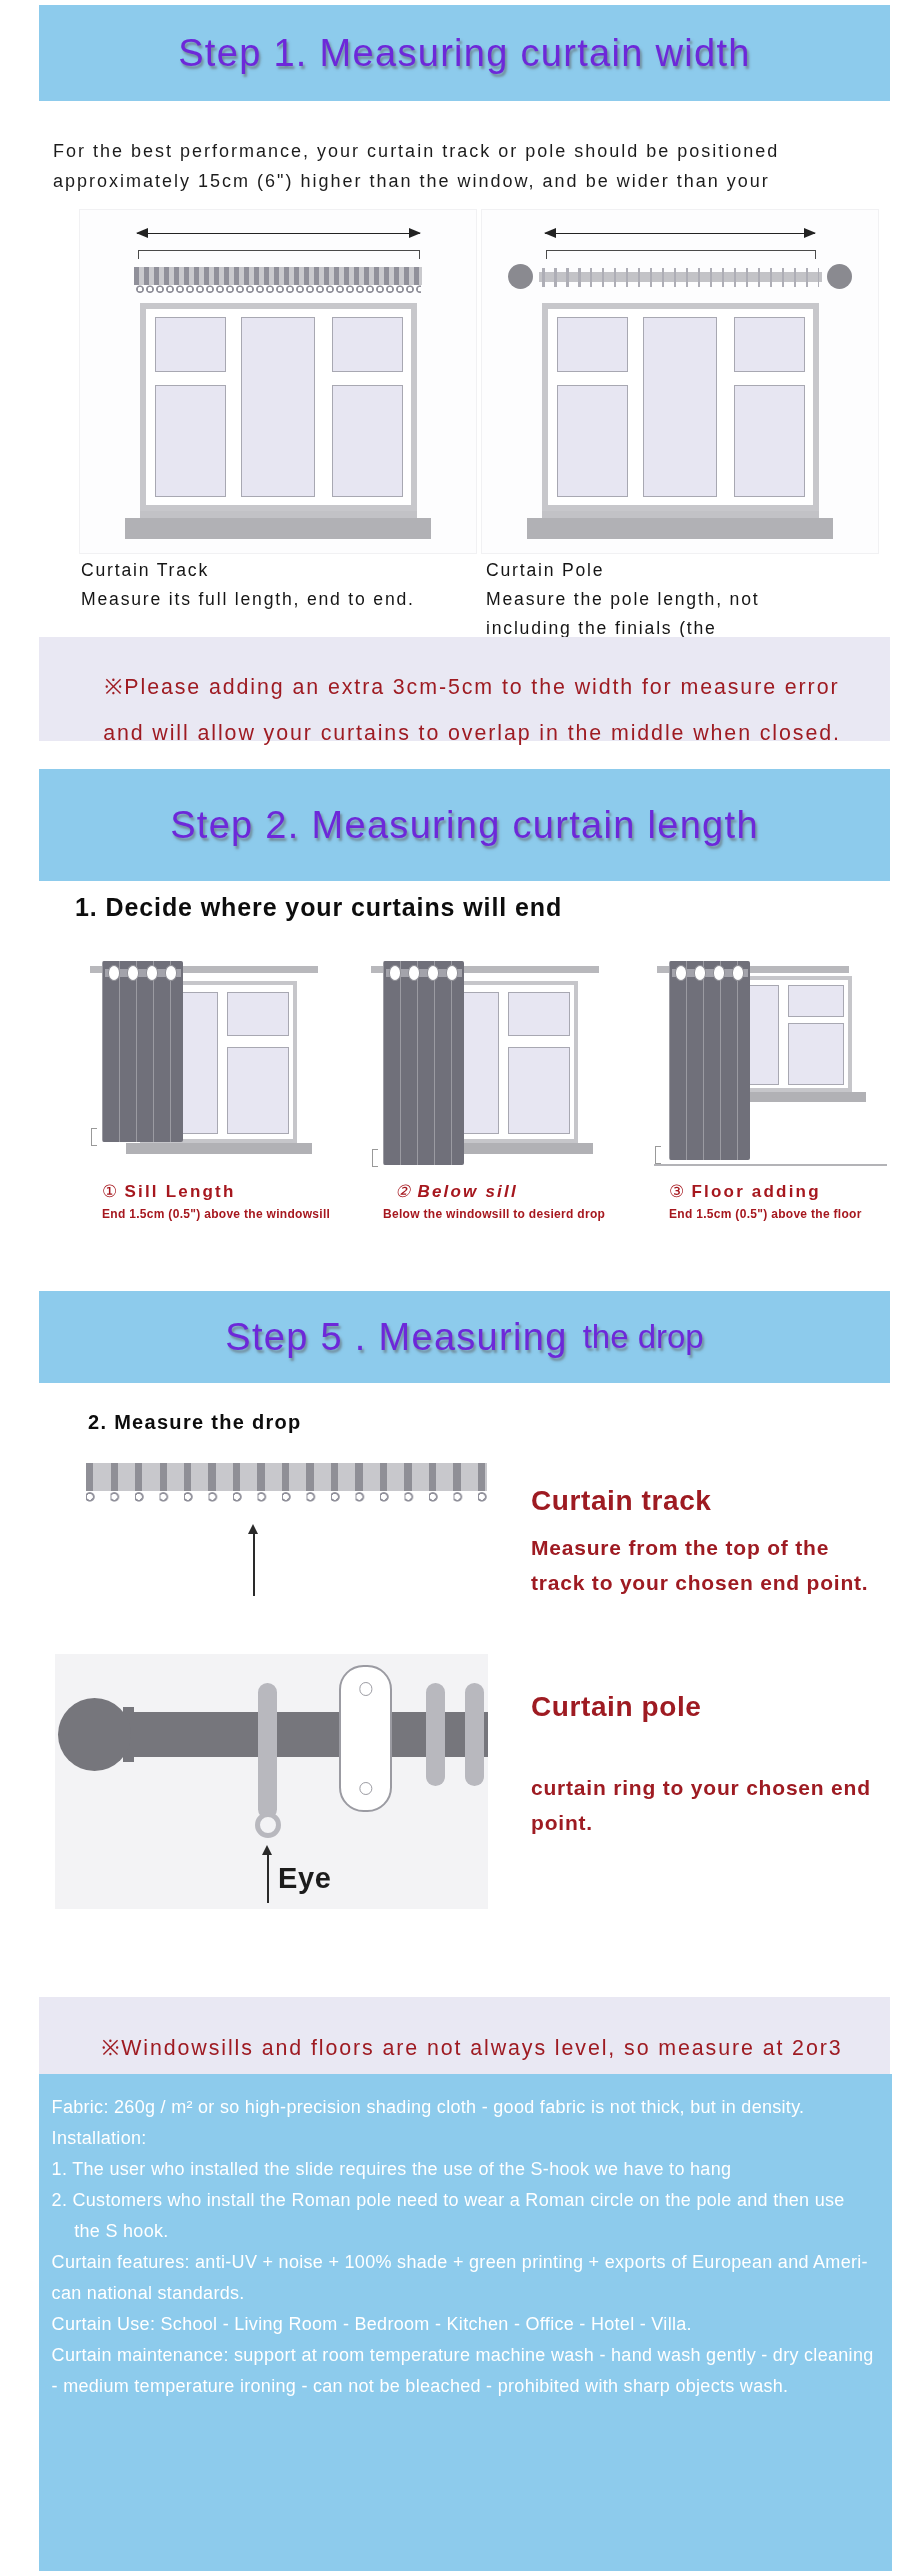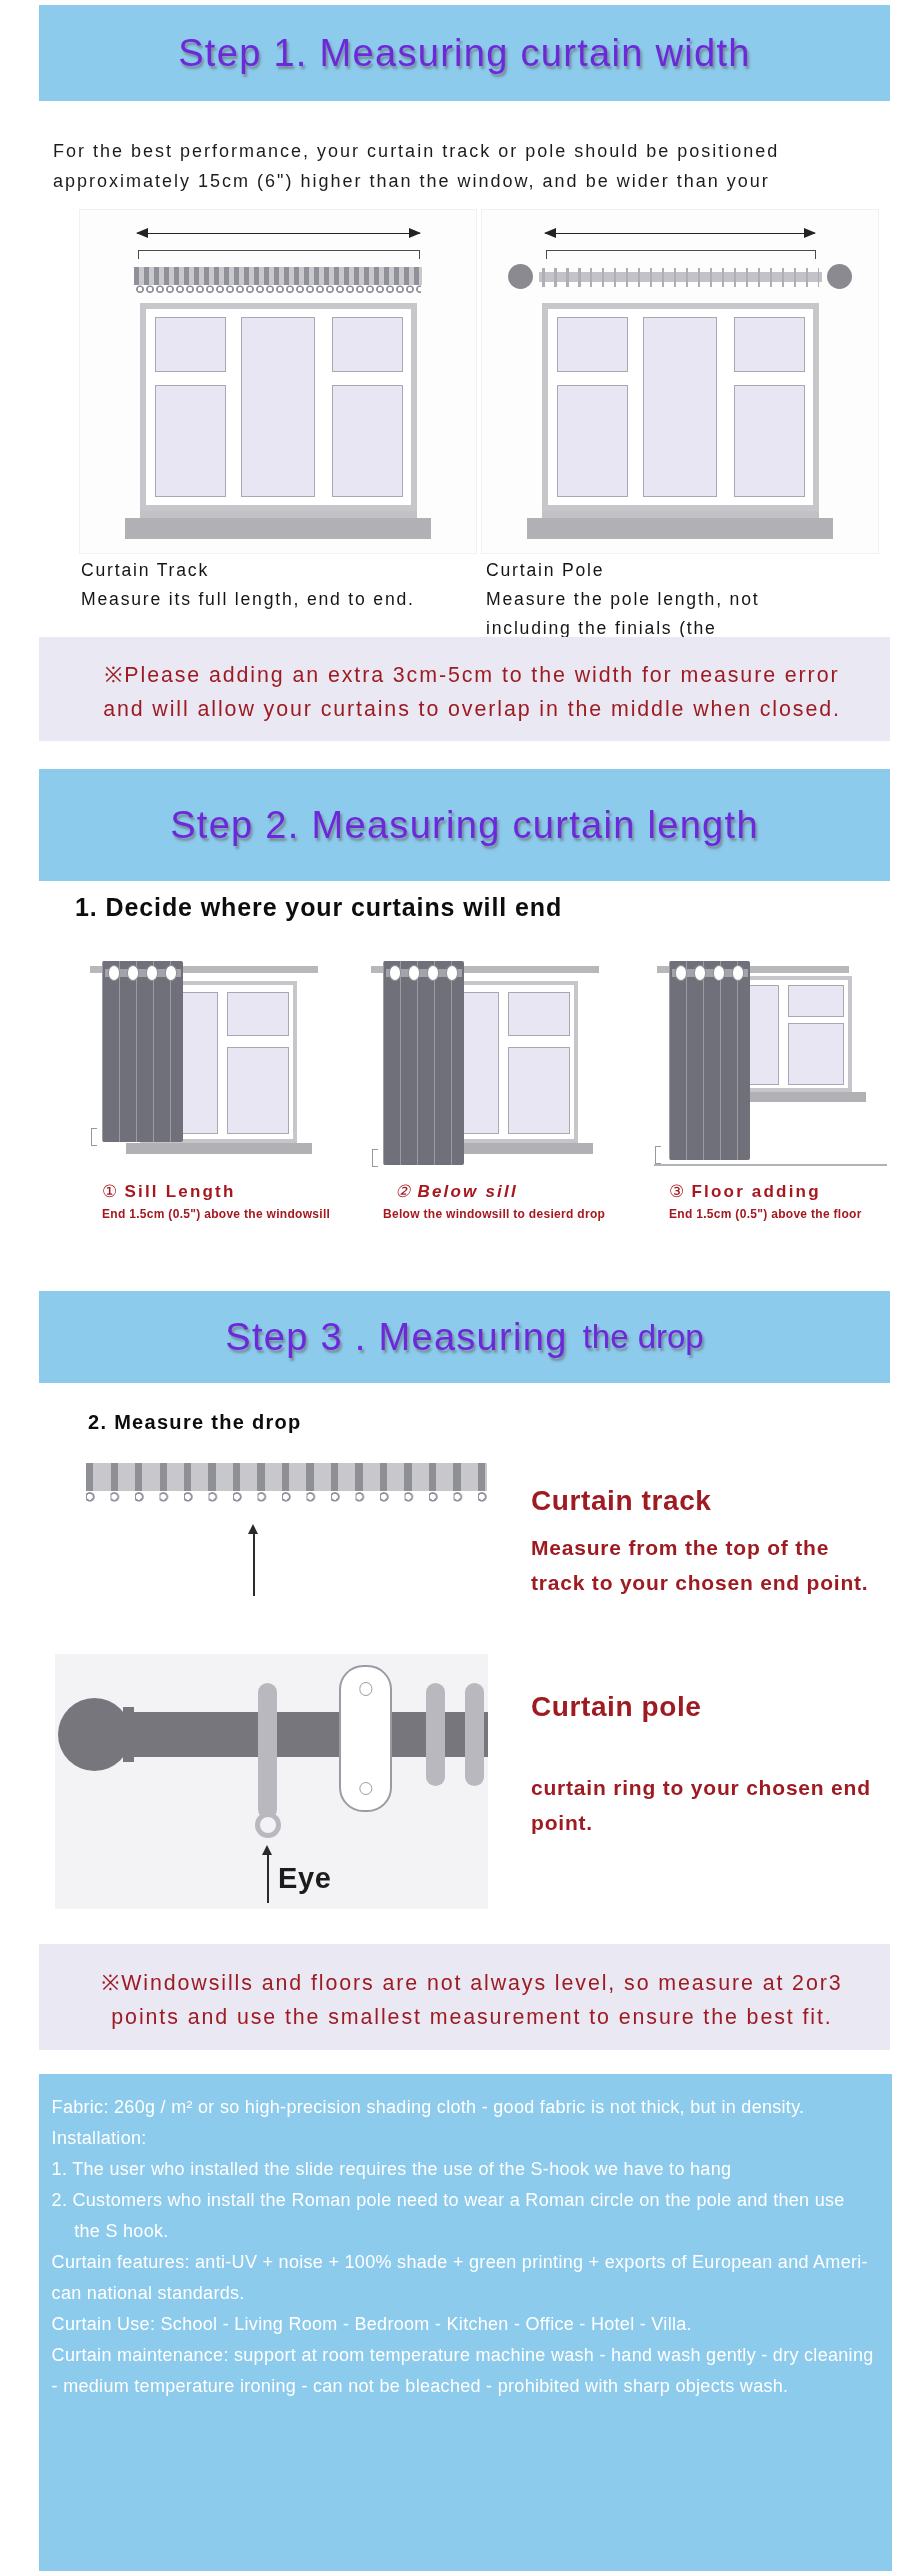--- a/index.html
+++ b/index.html
@@ -14,21 +14,21 @@
               text-shadow:1.9px 2.5px 2.5px rgba(90,90,90,.55);white-space:nowrap;}
   .banner .bt-sub{font-size:33px;letter-spacing:0;margin-left:15px;}
 
   
   .intro{position:absolute;left:53px;margin:0;font-size:18px;letter-spacing:2px;
          color:#1c1c1c;white-space:nowrap;}
   .cap{position:absolute;margin:0;font-size:17.6px;letter-spacing:1.8px;color:#151515;
        line-height:29px;white-space:nowrap;}
   .warnbox{position:absolute;left:39px;width:851px;background:#e9e8f3;text-align:center;
            color:#9e1b22;font-size:21.4px;letter-spacing:1.9px;line-height:30px;}
-  .warnbox p{margin:4px;white-space:nowrap;padding-left:15px;}
+  .warnbox p{margin:16px;white-space:nowrap;padding-left:15px;}
   .bighead{position:absolute;margin:0;color:#0d0d0d;font-weight:bold;font-size:25px;
            letter-spacing:0.9px;white-space:nowrap;}
 
   
   .h-arrow{position:absolute;height:1.9px;background:#222;}
   .h-arrow::before{content:"";position:absolute;left:-1.3px;top:-5px;border-top:5.7px solid transparent;
                    border-bottom:5.7px solid transparent;border-right:12px solid #222;}
   .h-arrow::after{content:"";position:absolute;right:-1.3px;top:-5px;border-top:5.7px solid transparent;
                   border-bottom:5.7px solid transparent;border-left:12px solid #222;}
   .h-bracket{position:absolute;height:7.5px;border:1.9px solid #4a4a4a;border-bottom:none;}
@@ -227,21 +227,21 @@
         <div class="grom"></div>
       </div>
     </div>
     <div class="mark" style="left:1.3px;top:189px;"></div>
     <div class="floorline" style="left:0;top:207px;width:233px;height:1.9px;"></div>
     <p class="figtitle" style="left:15px;top:224px;"><span class="num">③</span><span>Floor adding</span></p>
     <p class="figdesc" style="left:15px;top:250px;">End 1.5cm (0.5") above the floor</p>
   </div>
 
   <div class="banner" style="top:1291px;height:92px;">
-    <span class="bt">Step 3 . Measuring</span>
+    <span class="bt">Step 5 . Measuring</span>
     <span class="bt bt-sub">the drop</span>
   </div>
 
   <p class="bighead" style="left:88px;top:1411px;font-size:20px;letter-spacing:1.3px;">2. Measure the drop</p>
 
   <div class="abs" style="left:86px;top:1463px;width:401px;height:145px;">
     <div class="trackbar3" style="left:0;top:0;width:401px;height:28px;"></div>
     <div class="hookrow3" style="left:0;top:29px;width:401px;height:11.3px;"></div>
     <div class="v-arrow" style="left:167px;top:70px;height:63px;"></div>
   </div>
@@ -261,21 +261,21 @@
       <div class="screw" style="top:15px;"></div>
       <div class="screw" style="bottom:15px;"></div>
     </div>
     <div class="v-arrow" style="left:212px;top:200px;height:49px;"></div>
     <p class="eyelabel" style="left:223px;top:208px;">Eye</p>
   </div>
   <p class="redhead" style="left:531px;top:1691px;">Curtain pole</p>
   <p class="redbody" style="left:531px;top:1770px;">curtain ring to your chosen end</p>
   <p class="redbody" style="left:531px;top:1805px;">point.</p>
 
-  <div class="warnbox" style="top:1944px;height:106px;padding-top:20px;box-sizing:border-box;">
+  <div class="warnbox" style="top:1997px;height:106px;padding-top:20px;box-sizing:border-box;">
     <p>※Windowsills and floors are not always level, so measure at 2or3</p>
     <p>points and use the smallest measurement to ensure the best fit.</p>
   </div>
 
   <div class="footer">
     <p>Fabric: 260g / m² or so high-precision shading cloth - good fabric is not thick, but in density.</p>
     <p>Installation:</p>
     <p>1. The user who installed the slide requires the use of the S-hook we have to hang</p>
     <p>2. Customers who install the Roman pole need to wear a Roman circle on the pole and then use</p>
     <p class="indent">the S hook.</p>

